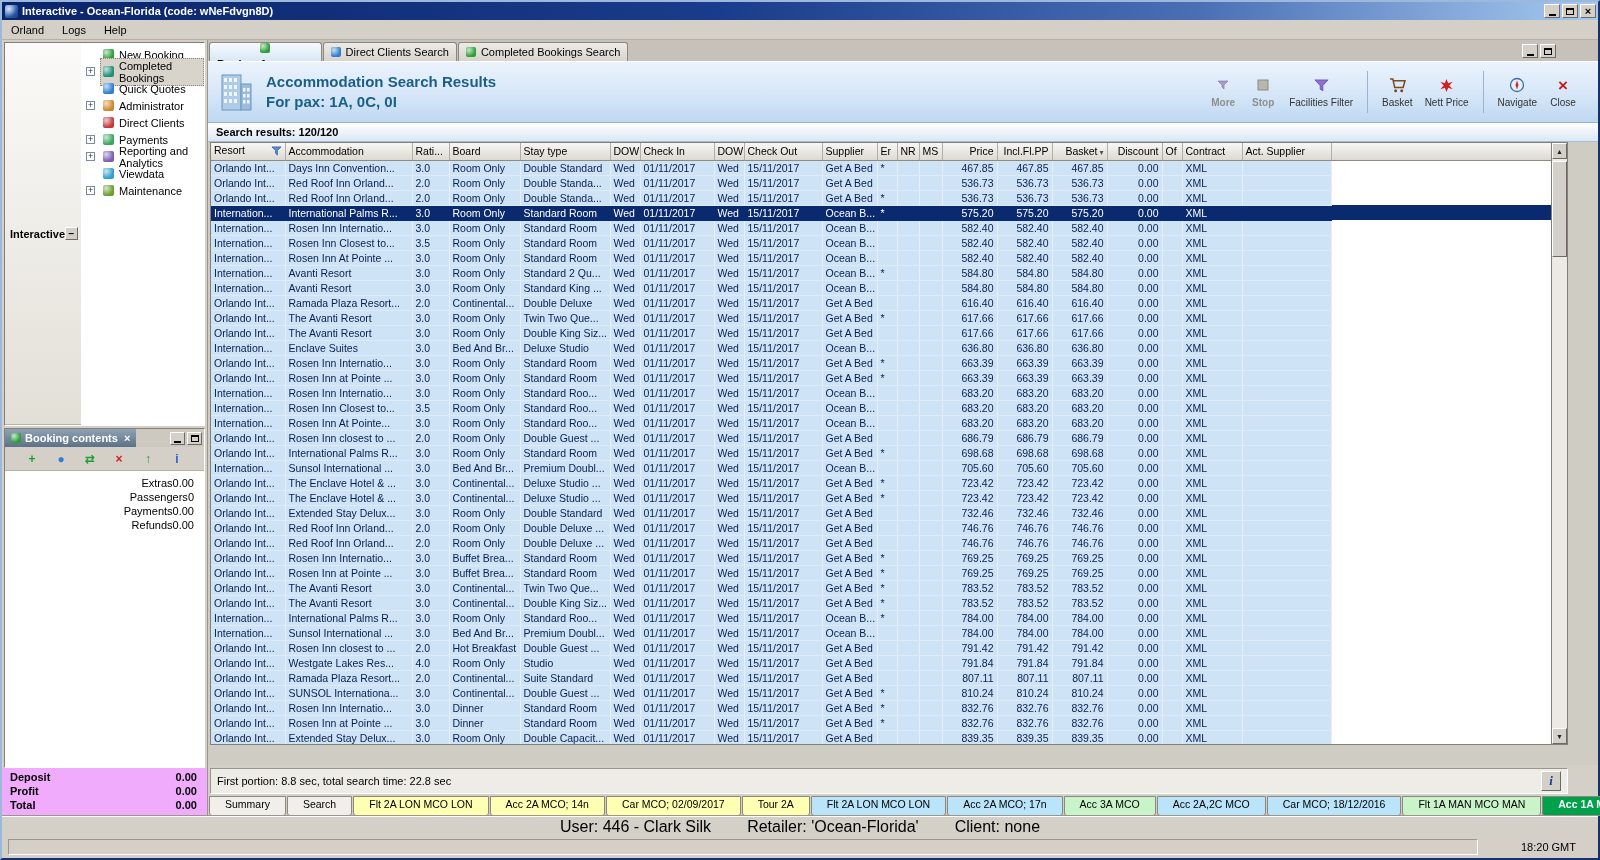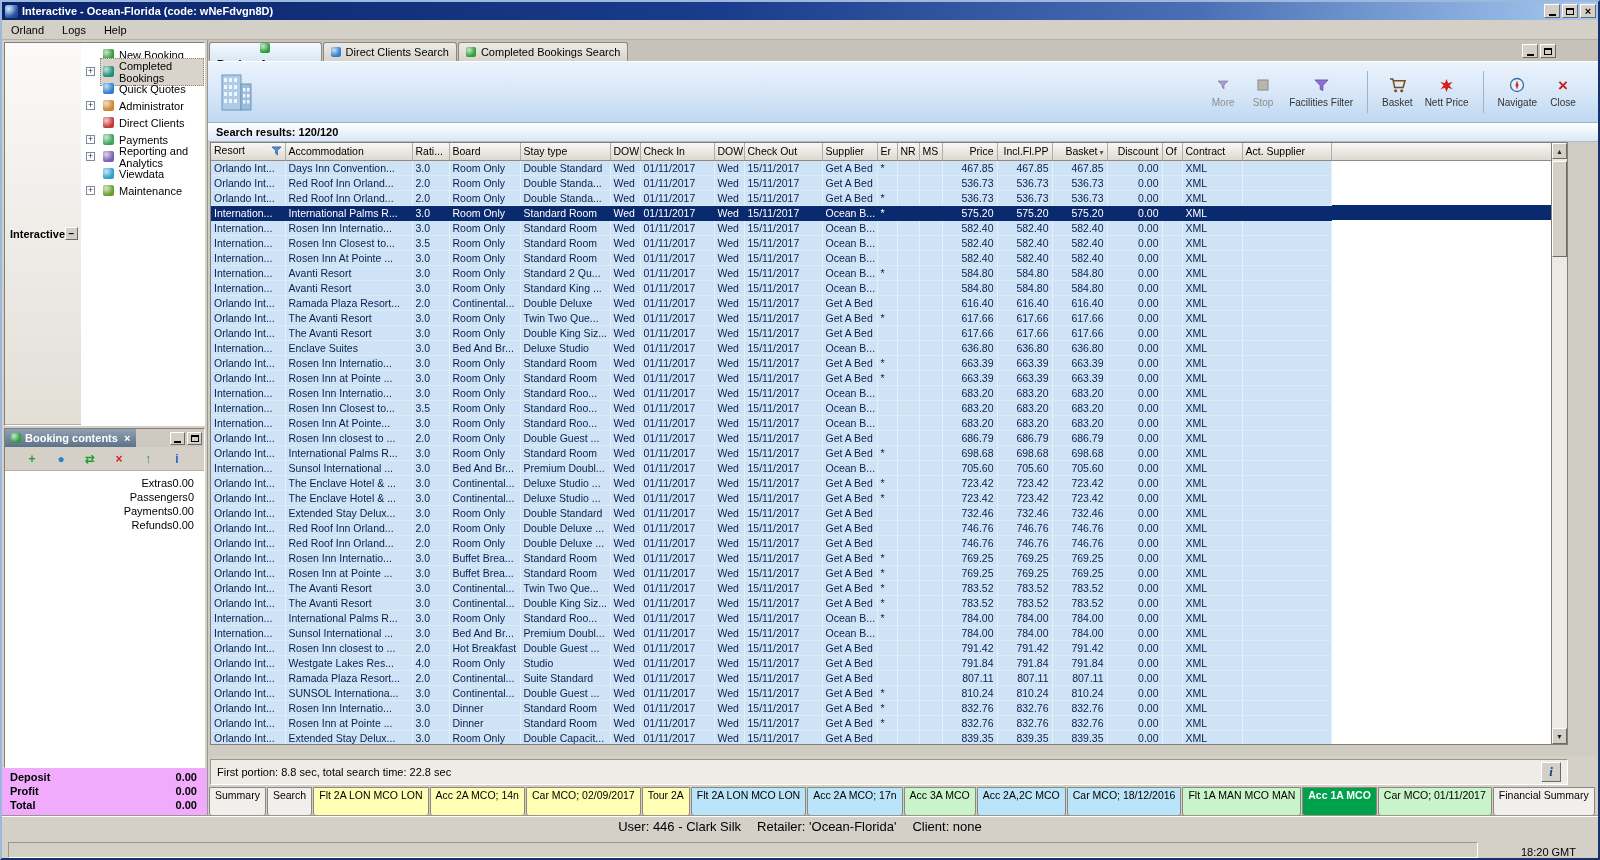--- a/index.html
+++ b/index.html
@@ -79,21 +79,21 @@
 
   .content-header { flex:0 0 62px; display:flex; align-items:center;
                     background:linear-gradient(180deg,#ebf3fc 0%,#d6e6f8 55%,#bed8f1 100%);
                     border-top:1px solid #fff; border-bottom:1px solid #9ab4d0; }
   .hdr-titles { margin-left:12px; color:#1b5f86; font-weight:bold; font-size:15px; line-height:20px; white-space:nowrap; }
   .header-toolbar { margin-left:auto; display:flex; align-items:center; gap:2px; padding-right:16px; }
   .tb-btn { display:flex; flex-direction:column; align-items:center; justify-content:center;
             min-width:38px; height:46px; gap:3px; padding:0 5px; font-size:10px; color:#333; }
   .tb-ic { height:17px; display:flex; align-items:center; }
   .tb-lb { white-space:nowrap; }
-  .tb-btn.disabled .tb-lb { color:#8e8e8e; }
+  .tb-btn.disabled .tb-lb { color:#8e8e8e;font-weight:bold; }
   .x-red { color:#c41c1c; font-weight:bold; font-size:17px; line-height:17px; }
   .tb-sep { width:1px; height:42px; background:#9ab4d0; margin:0 7px; }
 
   .results-bar { flex:0 0 19px; background:linear-gradient(#ffffff,#dbe7f5); border-bottom:1px solid #a8bed6;
                  font-size:11px; font-weight:bold; line-height:18px; padding-left:8px; }
 
   .table-area { flex:1; display:flex; align-items:flex-start; background:#cfccc4; padding-left:2px; min-height:0; }
   .grid-wrap { flex:1; height:603px; background:#fff; border:1px solid #827f77; border-right:none; overflow:hidden; }
   table { width:100%; border-collapse:collapse; table-layout:fixed; }
   thead th { height:17px; background:linear-gradient(#f8f7f4,#dcd9d1); font-size:10.5px; font-weight:normal;
@@ -118,27 +118,27 @@
               border:1px solid; border-color:#fff #6d6a64 #6d6a64 #fff; }
   .right-gutter { flex:0 0 30px; height:100%; }
 
   .footer-info { flex:0 0 26px; display:flex; align-items:center; margin:3px 30px 1px 2px; padding:0 6px;
                  background:#eeece6; border:1px solid; border-color:#9a968c #fff #fff #9a968c; font-size:11px; }
   .info-btn { margin-left:auto; width:20px; height:20px; background:#d4d0c8; border:1px solid;
               border-color:#fff #6d6a64 #6d6a64 #fff; display:flex; align-items:center; justify-content:center;
               color:#1a3c8c; font-family:"Liberation Serif","DejaVu Serif",serif; font-style:italic; font-weight:bold; font-size:13px; }
 
   .bottom-tabs { flex:0 0 20px; display:flex; align-items:flex-start; gap:1px; padding:1px 0 0 1px; background:#d4d0c8; }
-  .btab { height:29px; line-height:14px; padding:0 5px; border:1px solid #8c8880; border-radius:0 0 3px 3px;
+  .btab { height:20px; line-height:14px; padding:0 15px; border:1px solid #8c8880; border-radius:0 0 3px 3px;
           font-size:10.5px; white-space:nowrap; }
   .btab.active { font-weight:bold; }
 
   .userbar { flex:0 0 20px; background:#d4d0c8; border-top:1px solid #fff; box-shadow:0 -1px 0 #9a968c;
-             display:flex; align-items:center; justify-content:center; gap:16px; font-size:13px; }
-  .statusstrip { flex:0 0 22px; background:#d4d0c8; display:flex; align-items:flex-end; gap:4px; padding:0 6px; }
+             display:flex; align-items:center; justify-content:center; gap:36px; font-size:16px; }
+  .statusstrip { flex:0 0 22px; background:#d4d0c8; display:flex; align-items:center; gap:4px; padding:0 6px; }
   .ss-fill { flex:1; height:16px; border:1px solid; border-color:#9a968c #fff #fff #9a968c; }
   .ss-time { width:110px; font-size:11px; text-align:right; padding-right:16px; }
 </style>
 </head>
 <body>
 
 <div class="window">
 
   <div class="titlebar">
     <span class="app-icon"></span>
@@ -355,20 +355,24 @@
               <rect x="9" y="27" width="3" height="4"></rect>
               <rect x="14" y="27" width="3" height="4"></rect>
             <rect x="23" y="16" width="2.5" height="3.5"></rect>
               <rect x="27" y="16" width="2.5" height="3.5"></rect>
             <rect x="23" y="22" width="2.5" height="3.5"></rect>
               <rect x="27" y="22" width="2.5" height="3.5"></rect>
             <rect x="23" y="28" width="2.5" height="3.5"></rect>
               <rect x="27" y="28" width="2.5" height="3.5"></rect>
           </g>
         </svg>
+        <div class="hdr-titles">
+          <div>Accommodation Search Results</div>
+          <div>For pax: 1A, 0C, 0I</div>
+        </div>
         <div class="header-toolbar">
             <div class="tb-btn disabled">
               <span class="tb-ic">
                 <svg width="14" height="14" viewBox="0 0 14 14">
                   <path d="M2 3h10l-4 4v4L6 9V7z" fill="#a89cc8" stroke="#7a6fa0" stroke-width=".6"></path>
                 </svg>
               </span>
               <span class="tb-lb">More</span>
             </div>
             <div class="tb-btn disabled">

